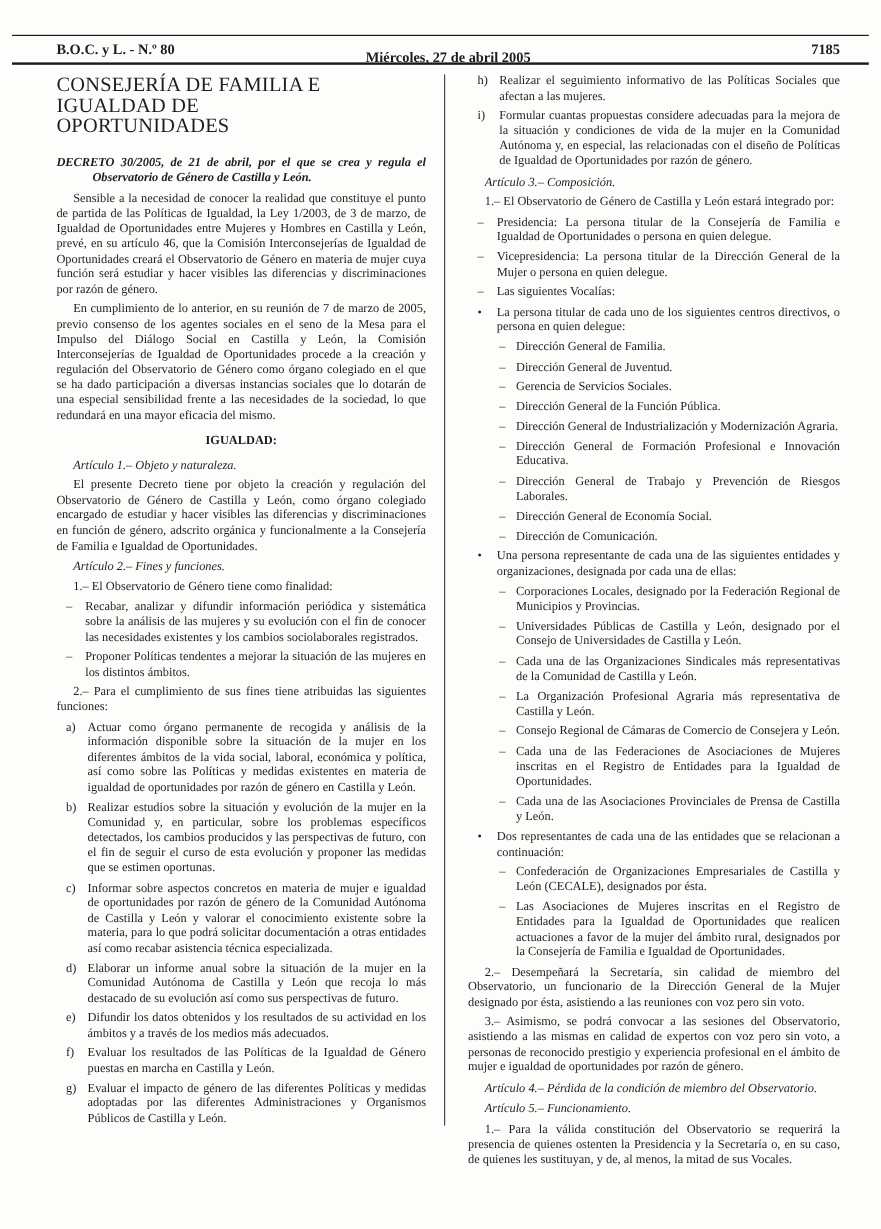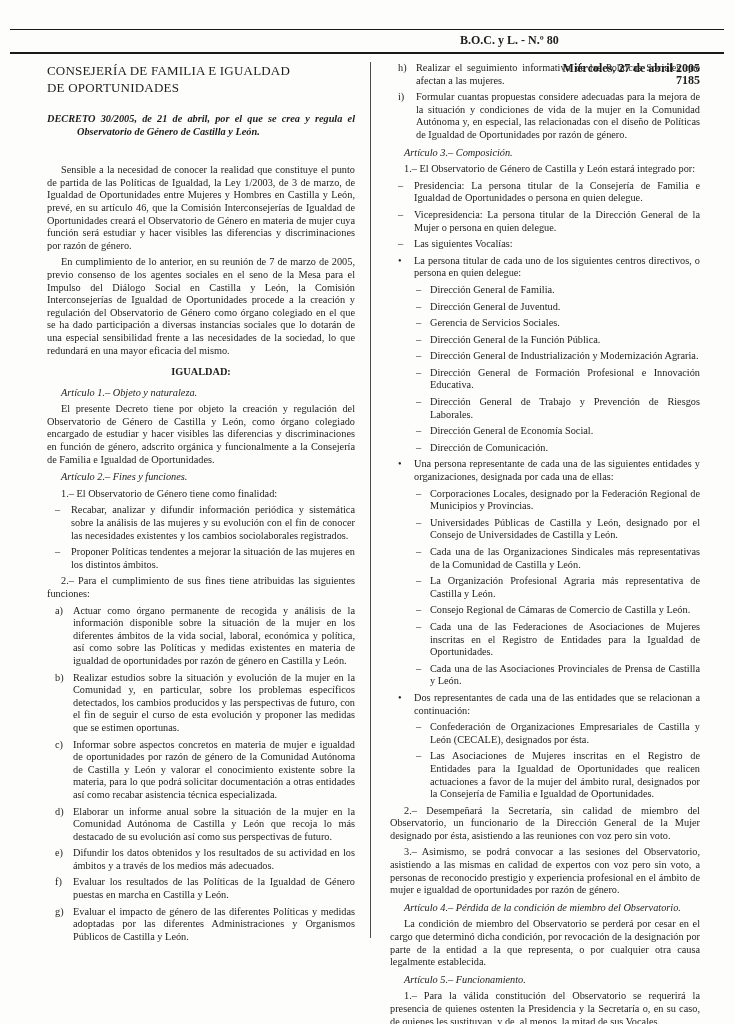--- a/index.html
+++ b/index.html
@@ -8,37 +8,37 @@
     width:734px; height:1024px; overflow:hidden;
     background:#fdfdfb; color:#1d1d1d;
     font-family:"Liberation Serif","DejaVu Serif",serif;
     font-size:10.3px; line-height:12.6px;
   }
   
   .rule-thin  { border-top:1px solid #1a1a1a; margin:0 10px 0 10px; }
   .rule-thick { border-top:2px solid #1a1a1a; margin:0 10px 0 10px; }
   header { padding-top:29px; }
   .header-row {
-    display:flex; align-items:flex-end;
+    display:flex; align-items:center;
     padding:4px 34px 4px 47px; height:22px;
-    font-weight:bold; font-size:12px;flex-direction:column;
+    font-weight:bold; font-size:12px;
   }
   .header-row .h-left  { width:240px; text-align:left; }
   .header-row .h-mid   { flex:1; text-align:center;margin-top:15px; }
   .header-row .h-right { width:240px; text-align:right; }
   
   main.columns { display:flex; padding:8px 34px 0 47px; }
   .col { text-align:justify; }
   .col-left  { width:308px; }
   .col-right { width:310px; }
   .divider { width:1px; background:#4a4a4a; height:876px; margin:0 19px 0 15px; flex:none; }
   
   .blk { margin-bottom:3px; position:relative; }
-  .section-title { font-size:13px; line-height:17px; max-width:262px; text-align:left; letter-spacing:.2px; margin-bottom:17px; }
-  .decree-title { font-weight:bold; font-style:italic; padding-left:30px; text-indent:-30px; margin:12px 0 26px 0; }
+  .section-title { font-size:17px; line-height:17px; max-width:262px; text-align:left; letter-spacing:.2px; margin-bottom:17px; }
+  .decree-title { font-weight:bold; font-style:italic; padding-left:30px; text-indent:-30px; margin:12px 0 5px 0; }
   .paragraph { text-indent:14px; margin-bottom:4px; }
   .dispone { text-align:center; font-weight:bold; margin:9px 0 8px 0; }
   .article-heading { font-style:italic; text-indent:14px; margin:5px 0 4px 0; }
   .dash-item   { padding-left:24px; margin-bottom:4px; }
   .letter-item { padding-left:26px; margin-bottom:4px; }
   .bullet-item { padding-left:24px; margin-bottom:4px; }
   .sub-dash-item { padding-left:40px; margin-bottom:4px; }
   .marker { position:absolute; }
   .dash-item .marker, .letter-item .marker, .bullet-item .marker { left:8px; }
   .sub-dash-item .marker { left:26px; }
@@ -95,26 +95,25 @@
       <div class="blk sub-dash-item"><span class="marker">–</span><span>Dirección General de Industrialización y Modernización Agraria.</span></div>
       <div class="blk sub-dash-item"><span class="marker">–</span><span>Dirección General de Formación Profesional e Innovación Educativa.</span></div>
       <div class="blk sub-dash-item"><span class="marker">–</span><span>Dirección General de Trabajo y Prevención de Riesgos Laborales.</span></div>
       <div class="blk sub-dash-item"><span class="marker">–</span><span>Dirección General de Economía Social.</span></div>
       <div class="blk sub-dash-item"><span class="marker">–</span><span>Dirección de Comunicación.</span></div>
       <div class="blk bullet-item"><span class="marker">•</span><span>Una persona representante de cada una de las siguientes entidades y organizaciones, designada por cada una de ellas:</span></div>
       <div class="blk sub-dash-item"><span class="marker">–</span><span>Corporaciones Locales, designado por la Federación Regional de Municipios y Provincias.</span></div>
       <div class="blk sub-dash-item"><span class="marker">–</span><span>Universidades Públicas de Castilla y León, designado por el Consejo de Universidades de Castilla y León.</span></div>
       <div class="blk sub-dash-item"><span class="marker">–</span><span>Cada una de las Organizaciones Sindicales más representativas de la Comunidad de Castilla y León.</span></div>
       <div class="blk sub-dash-item"><span class="marker">–</span><span>La Organización Profesional Agraria más representativa de Castilla y León.</span></div>
-      <div class="blk sub-dash-item"><span class="marker">–</span><span>Consejo Regional de Cámaras de Comercio de Castilla y León.</span></div>
+      <div class="blk sub-dash-item"><span class="marker">–</span><span>Consejo Regional de Cámaras de Comercio de Consejera y León.</span></div>
       <div class="blk sub-dash-item"><span class="marker">–</span><span>Cada una de las Federaciones de Asociaciones de Mujeres inscritas en el Registro de Entidades para la Igualdad de Oportunidades.</span></div>
       <div class="blk sub-dash-item"><span class="marker">–</span><span>Cada una de las Asociaciones Provinciales de Prensa de Castilla y León.</span></div>
       <div class="blk bullet-item"><span class="marker">•</span><span>Dos representantes de cada una de las entidades que se relacionan a continuación:</span></div>
       <div class="blk sub-dash-item"><span class="marker">–</span><span>Confederación de Organizaciones Empresariales de Castilla y León (CECALE), designados por ésta.</span></div>
       <div class="blk sub-dash-item"><span class="marker">–</span><span>Las Asociaciones de Mujeres inscritas en el Registro de Entidades para la Igualdad de Oportunidades que realicen actuaciones a favor de la mujer del ámbito rural, designados por la Consejería de Familia e Igualdad de Oportunidades.</span></div>
       <div class="blk paragraph">2.– Desempeñará la Secretaría, sin calidad de miembro del Observatorio, un funcionario de la Dirección General de la Mujer designado por ésta, asistiendo a las reuniones con voz pero sin voto.</div>
       <div class="blk paragraph">3.– Asimismo, se podrá convocar a las sesiones del Observatorio, asistiendo a las mismas en calidad de expertos con voz pero sin voto, a personas de reconocido prestigio y experiencia profesional en el ámbito de mujer e igualdad de oportunidades por razón de género.</div>
       <div class="blk article-heading">Artículo 4.– Pérdida de la condición de miembro del Observatorio.</div>
-      <div class="blk paragraph">La condición de miembro del Observatorio se perderá por cesar en el cargo que determinó dicha condición, por revocación de la designación por parte de la entidad a la que representa, o por cualquier otra causa legalmente establecida.</div>
       <div class="blk article-heading">Artículo 5.– Funcionamiento.</div>
       <div class="blk paragraph">1.– Para la válida constitución del Observatorio se requerirá la presencia de quienes ostenten la Presidencia y la Secretaría o, en su caso, de quienes les sustituyan, y de, al menos, la mitad de sus Vocales.</div>
     </section>
 </main>
 
 </body></html>

